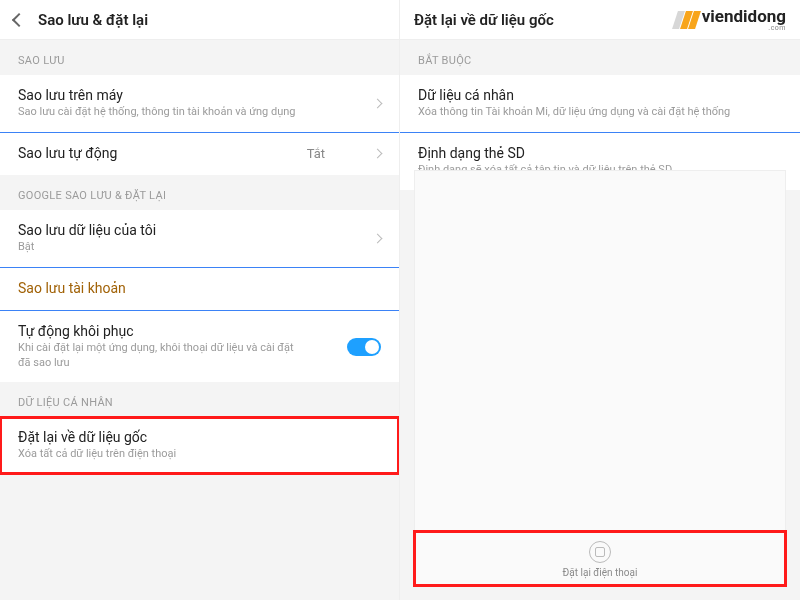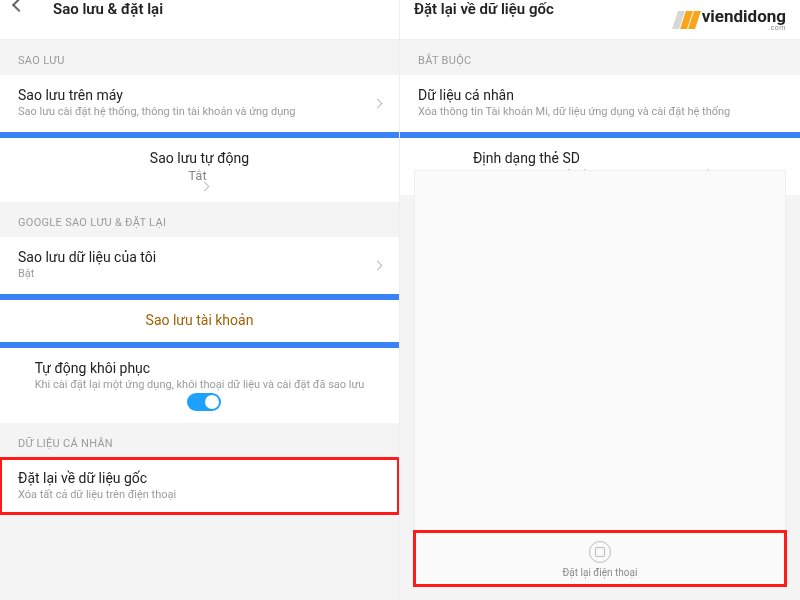--- a/index.html
+++ b/index.html
@@ -19,23 +19,23 @@
     height: 100%;
     background: #f4f4f4;
     position: relative;
     overflow: hidden;
   }
   .screen-left { border-right: 1px solid #eee; }
   .header {
     background: #fff;
     height: 40px;
     display: flex;
+    align-items: center;
     padding: 0 14px;
     border-bottom: 1px solid #eee;
-    gap: 15px;
   }
   .back-arrow {
     width: 10px; height: 10px;
     border-left: 2px solid #666;
     border-bottom: 2px solid #666;
     transform: rotate(45deg);
     margin-right: 14px;
   }
   .header-title { font-size: 15px; font-weight: 600; color: #222; }
   .section-label {
@@ -43,22 +43,23 @@
     font-size: 11px;
     color: #9b9b9b;
     letter-spacing: 0.3px;
   }
   .card { background: #fff; }
   .row {
     padding: 12px 18px;
     display: flex;
     align-items: center;
     position: relative;
-  }
-  .row + .row { border-top: 6px solid #3b82f6; flex-direction: column; }
+    gap: 35px;
+  }
+  .row + .row { border-top: 1px solid #3b82f6; }
   .row-body { flex: 1; min-width: 0; }
   .row-title { font-size: 14px; color: #222; margin-bottom: 2px; }
   .row-sub { font-size: 11px; color: #9b9b9b; line-height: 1.35; }
   .row-disabled .row-title { color: #a16207; }
   .row-disabled .row-sub { color: #c7c7c7; }
   .chev {
     width: 7px; height: 7px;
     border-right: 1.5px solid #bbb;
     border-bottom: 1.5px solid #bbb;
     transform: rotate(-45deg);

